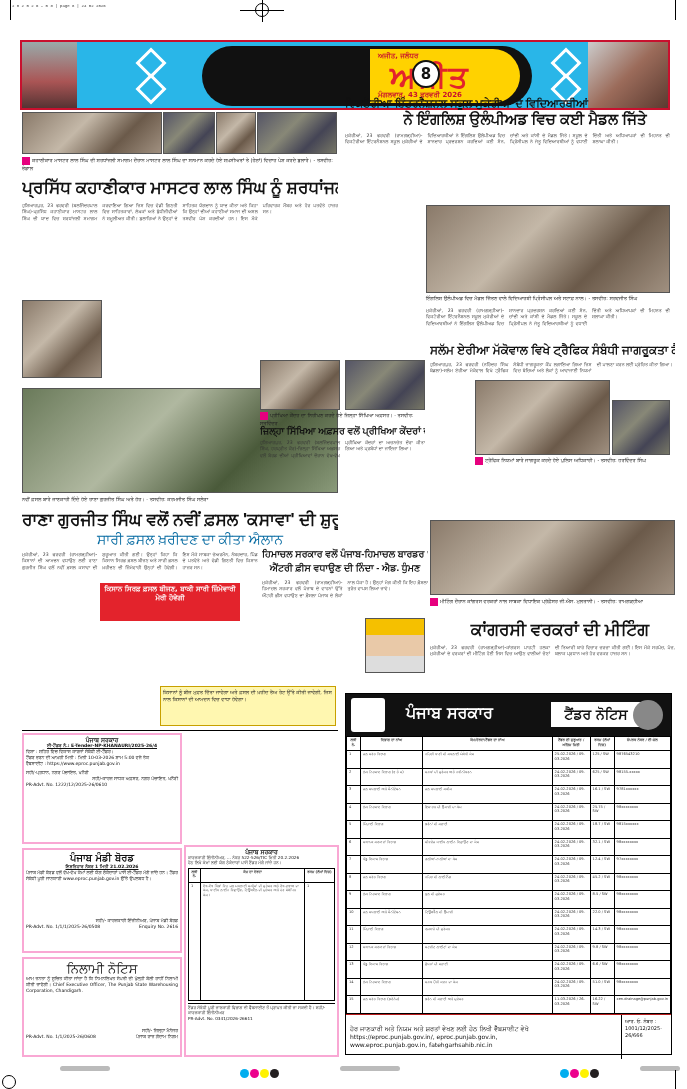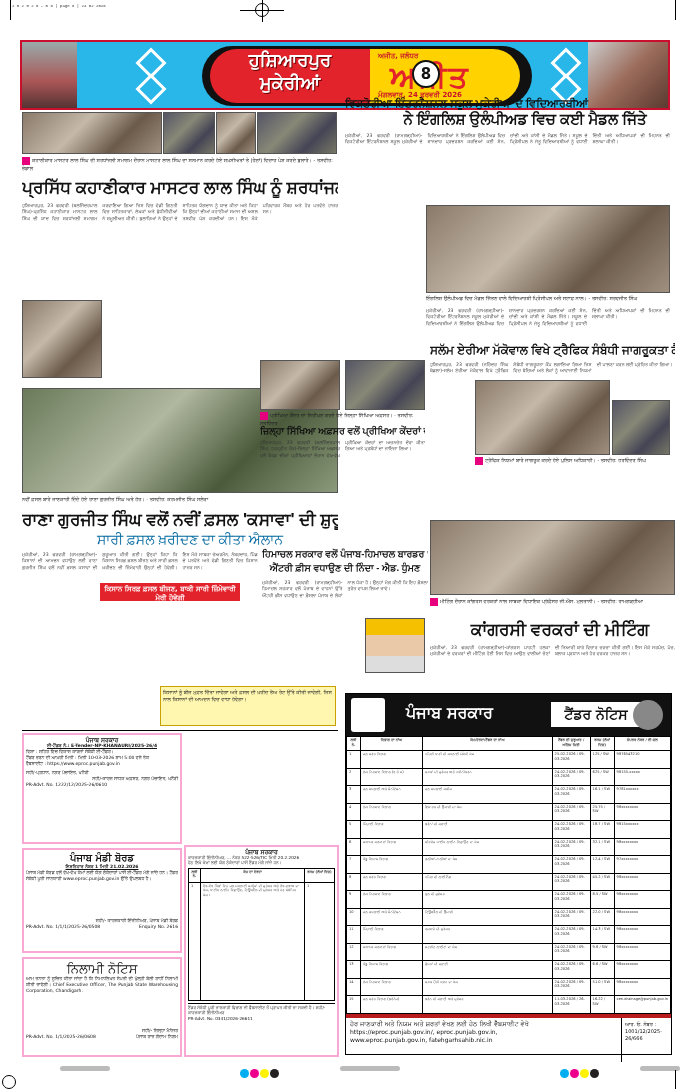--- a/index.html
+++ b/index.html
@@ -43,21 +43,21 @@
   .tender { left: 345px; top: 693px; width: 327px; height: 362px; border: 1px solid #000; }
   .tender-head { height: 42px; background: #111; position: relative; }
   .tender-title-l { left: 60px; top: 9px; color: #fff; font-size: 16px; font-weight: bold; }
   .tender-title-r { left: 205px; top: 8px; width: 90px; height: 25px; background: #fff; color: #111; font-size: 14px; font-weight: bold; text-align: center; line-height: 25px; }
   .tender-emblem-l { left: 5px; top: 4px; width: 34px; height: 34px; background: #fff; border-radius: 3px; }
   .tender-emblem-r { right: 8px; top: 6px; width: 30px; height: 30px; border-radius: 50%; background: #888; }
   table.tt { border-collapse: collapse; width: 100%; font-size: 3.6px; line-height: 4.6px; }
   table.tt th, table.tt td { border: 1px solid #000; padding: 1px 2px; vertical-align: top; color: #333; }
   table.tt th { font-weight: bold; height: 14px; }
   table.tt td { height: 17.5px; }
-  .tender-foot { font-size: 6px; line-height: 8px; padding: 2px 4px; border-top: 4px solid #b91c1c; height: 44px; position: relative; }
+  .tender-foot { font-size: 6px; line-height: 8px; padding: 10px 4px; border-top: 1px solid #b91c1c; height: 44px; position: relative; }
   .tender-ref { position: absolute; right: 0; top: 0; width: 50px; height: 44px; border-left: 1px solid #000; padding: 3px; font-size: 5px; line-height: 7px; }
 
   .cmyk { width: 9px; height: 9px; border-radius: 50%; display: inline-block; margin-right: 1px; }
   .grey-bar { height: 5px; background: #bbb; border-radius: 3px; }
 </style>
 </head>
 <body>
 
 <div class="abs slug">2 0 2 0 2 6 - 0 8 | page 8 | 24 02 2026</div>
 <div class="abs regmark" style="left:255px; top:3px;"></div>
@@ -66,49 +66,45 @@
 <div class="abs regline-v" style="left:10px; top:0; height:20px;"></div>
 <div class="abs regline-v" style="left:675px; top:0; height:20px;"></div>
 
 <div class="abs masthead">
   <div class="abs mh-photo-l"></div>
   <div class="abs mh-diamond" style="left:118px; top:10px;"></div>
   <div class="abs mh-diamond" style="left:118px; top:36px;"></div>
   <div class="abs mh-diamond" style="left:533px; top:10px;"></div>
   <div class="abs mh-diamond" style="left:533px; top:36px;"></div>
   <div class="abs mh-pill">
-    <div class="abs mh-red">
-      <div class="mh-city">ਹੁਸ਼ਿਆਰਪੁਰ</div>
-      <div class="mh-city">ਮੁਕੇਰੀਆਂ</div>
-    </div>
     <div class="abs mh-yellow">
       <div class="abs mh-edition">ਅਜੀਤ, ਜਲੰਧਰ</div>
       <div class="abs mh-brand">ਅਜੀਤ</div>
-      <div class="abs mh-date">ਮੰਗਲਵਾਰ, 24 ਫਰਵਰੀ 2026</div>
+      <div class="abs mh-date">ਮੰਗਲਵਾਰ, 43 ਫਰਵਰੀ 2026</div>
     </div>
   </div>
   <div class="abs mh-page">8</div>
   <div class="abs mh-photo-r"></div>
 </div>
 
 <div class="abs photo" style="left:22px; top:112px; width:140px; height:42px;"></div>
 <div class="abs photo dark" style="left:163px; top:112px; width:52px; height:42px;"></div>
 <div class="abs photo" style="left:216px; top:112px; width:40px; height:42px;"></div>
 <div class="abs photo dark" style="left:257px; top:112px; width:80px; height:42px;"></div>
 <div class="abs caption" style="left:22px; top:157px; width:316px;"><span class="cap-mark"></span><span>ਕਹਾਣੀਕਾਰ ਮਾਸਟਰ ਲਾਲ ਸਿੰਘ ਦੀ ਸ਼ਰਧਾਂਜਲੀ ਸਮਾਗਮ ਦੌਰਾਨ ਮਾਸਟਰ ਲਾਲ ਸਿੰਘ ਦਾ ਸਨਮਾਨ ਕਰਦੇ ਹੋਏ ਸ਼ਖ਼ਸੀਅਤਾਂ ਤੇ (ਹੇਠਾਂ) ਵਿਚਾਰ ਪੇਸ਼ ਕਰਦੇ ਬੁਲਾਰੇ। - ਤਸਵੀਰ: ਭੰਡਾਲ</span></div>
 <div class="abs headline" style="left:22px; top:178px; width:316px; font-size:17px;">ਪ੍ਰਸਿੱਧ ਕਹਾਣੀਕਾਰ ਮਾਸਟਰ ਲਾਲ ਸਿੰਘ ਨੂੰ ਸ਼ਰਧਾਂਜਲੀਆਂ ਭੇਟ</div>
 <div class="abs body-text" style="left:22px; top:203px; width:316px; height:182px; column-count:4;">ਹੁਸ਼ਿਆਰਪੁਰ, 23 ਫਰਵਰੀ (ਬਲਜਿੰਦਰਪਾਲ ਸਿੰਘ)-ਪ੍ਰਸਿੱਧ ਕਹਾਣੀਕਾਰ ਮਾਸਟਰ ਲਾਲ ਸਿੰਘ ਦੀ ਯਾਦ ਵਿਚ ਸ਼ਰਧਾਂਜਲੀ ਸਮਾਗਮ ਕਰਵਾਇਆ ਗਿਆ ਜਿਸ ਵਿਚ ਵੱਡੀ ਗਿਣਤੀ ਵਿਚ ਸਾਹਿਤਕਾਰਾਂ, ਲੇਖਕਾਂ ਅਤੇ ਬੁੱਧੀਜੀਵੀਆਂ ਨੇ ਸ਼ਮੂਲੀਅਤ ਕੀਤੀ। ਬੁਲਾਰਿਆਂ ਨੇ ਉਨ੍ਹਾਂ ਦੇ ਸਾਹਿਤਕ ਯੋਗਦਾਨ ਨੂੰ ਯਾਦ ਕੀਤਾ ਅਤੇ ਕਿਹਾ ਕਿ ਉਨ੍ਹਾਂ ਦੀਆਂ ਕਹਾਣੀਆਂ ਸਮਾਜ ਦੀ ਅਸਲ ਤਸਵੀਰ ਪੇਸ਼ ਕਰਦੀਆਂ ਹਨ। ਇਸ ਮੌਕੇ ਪਰਿਵਾਰਕ ਮੈਂਬਰ ਅਤੇ ਹੋਰ ਪਤਵੰਤੇ ਹਾਜ਼ਰ ਸਨ।</div>
 <div class="abs photo" style="left:22px; top:300px; width:80px; height:78px;"></div>
 
 <div class="abs photo green" style="left:22px; top:388px; width:316px; height:105px;"></div>
 <div class="abs caption" style="left:22px; top:496px; width:316px;">ਨਵੀਂ ਫ਼ਸਲ ਬਾਰੇ ਜਾਣਕਾਰੀ ਦਿੰਦੇ ਹੋਏ ਰਾਣਾ ਗੁਰਜੀਤ ਸਿੰਘ ਅਤੇ ਹੋਰ। - ਤਸਵੀਰ: ਕਰਮਜੀਤ ਸਿੰਘ ਸਲੇਰਾ</div>
 <div class="abs headline" style="left:22px; top:510px; width:316px; font-size:17px; color:#111;">ਰਾਣਾ ਗੁਰਜੀਤ ਸਿੰਘ ਵਲੋਂ ਨਵੀਂ ਫ਼ਸਲ 'ਕਸਾਵਾ' ਦੀ ਸ਼ੁਰੂਆਤ</div>
 <div class="abs subhead" style="left:60px; top:532px; width:260px; font-size:14px; text-align:center;">ਸਾਰੀ ਫ਼ਸਲ ਖ਼ਰੀਦਣ ਦਾ ਕੀਤਾ ਐਲਾਨ</div>
 <div class="abs body-text" style="left:22px; top:552px; width:316px; height:130px; column-count:4;">ਮੁਕੇਰੀਆਂ, 23 ਫਰਵਰੀ (ਰਾਮਗੜ੍ਹੀਆ)-ਕਿਸਾਨਾਂ ਦੀ ਆਮਦਨ ਵਧਾਉਣ ਲਈ ਰਾਣਾ ਗੁਰਜੀਤ ਸਿੰਘ ਵਲੋਂ ਨਵੀਂ ਫ਼ਸਲ ਕਸਾਵਾ ਦੀ ਸ਼ੁਰੂਆਤ ਕੀਤੀ ਗਈ। ਉਨ੍ਹਾਂ ਕਿਹਾ ਕਿ ਕਿਸਾਨ ਸਿਰਫ਼ ਫ਼ਸਲ ਬੀਜਣ ਅਤੇ ਸਾਰੀ ਫ਼ਸਲ ਖ਼ਰੀਦਣ ਦੀ ਜ਼ਿੰਮੇਵਾਰੀ ਉਨ੍ਹਾਂ ਦੀ ਹੋਵੇਗੀ। ਇਸ ਮੌਕੇ ਸਾਬਕਾ ਚੇਅਰਮੈਨ, ਨੰਬਰਦਾਰ, ਪਿੰਡ ਦੇ ਪਤਵੰਤੇ ਅਤੇ ਵੱਡੀ ਗਿਣਤੀ ਵਿਚ ਕਿਸਾਨ ਹਾਜ਼ਰ ਸਨ।</div>
-<div class="abs red-box" style="left:100px; top:583px; width:140px; height:18px;">ਕਿਸਾਨ ਸਿਰਫ਼ ਫ਼ਸਲ ਬੀਜਣ, ਬਾਕੀ ਸਾਰੀ ਜ਼ਿੰਮੇਵਾਰੀ ਮੇਰੀ ਹੋਵੇਗੀ</div>
+<div class="abs red-box" style="left:100px; top:583px; width:140px; height:38px;">ਕਿਸਾਨ ਸਿਰਫ਼ ਫ਼ਸਲ ਬੀਜਣ, ਬਾਕੀ ਸਾਰੀ ਜ਼ਿੰਮੇਵਾਰੀ ਮੇਰੀ ਹੋਵੇਗੀ</div>
 <div class="abs yellow-box" style="left:160px; top:686px; width:176px; height:40px;">ਕਿਸਾਨਾਂ ਨੂੰ ਬੀਜ ਮੁਫ਼ਤ ਦਿੱਤਾ ਜਾਵੇਗਾ ਅਤੇ ਫ਼ਸਲ ਦੀ ਖ਼ਰੀਦ ਤੈਅ ਰੇਟ ਉੱਤੇ ਕੀਤੀ ਜਾਵੇਗੀ, ਜਿਸ ਨਾਲ ਕਿਸਾਨਾਂ ਦੀ ਆਮਦਨ ਵਿਚ ਵਾਧਾ ਹੋਵੇਗਾ।</div>
 <div class="abs rule" style="left:22px; top:730px; width:316px; height:1px;"></div>
 
 <div class="abs box" style="left:22px; top:733px; width:160px; height:111px; padding:2px; font-size:4.5px; line-height:6px;">
   <div style="text-align:center; font-weight:bold; font-size:6px;">ਪੰਜਾਬ ਸਰਕਾਰ</div>
   <div style="text-align:center; font-weight:bold; text-decoration:underline;">ਈ-ਟੈਂਡਰ ਨੰ.: E-Tender-NP-KHANAURI/2025-26/4</div>
   <div><span>ਵਿਸ਼ਾ</span> <span>: ਸ਼ਹਿਰ ਵਿਚ ਵਿਕਾਸ ਕਾਰਜਾਂ ਸੰਬੰਧੀ ਈ-ਟੈਂਡਰ।</span></div>
   <div><span>ਟੈਂਡਰ ਭਰਨ ਦੀ ਆਖ਼ਰੀ ਮਿਤੀ</span> <span>: ਮਿਤੀ 10-03-2026 ਸ਼ਾਮ 5:00 ਵਜੇ ਤੱਕ</span></div>
   <div><span>ਵੈੱਬਸਾਈਟ</span> <span>: https://www.eproc.punjab.gov.in</span></div>
   <div style="display:flex; justify-content:space-between; margin-top:3px;">

